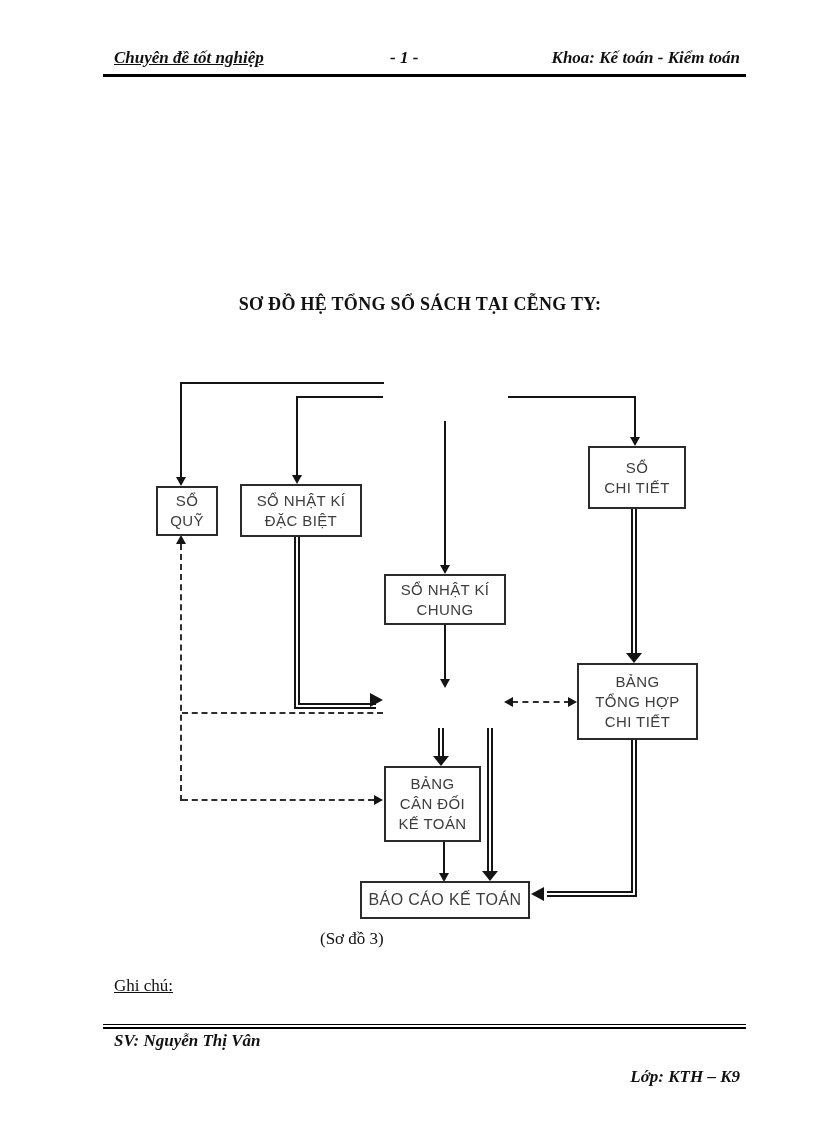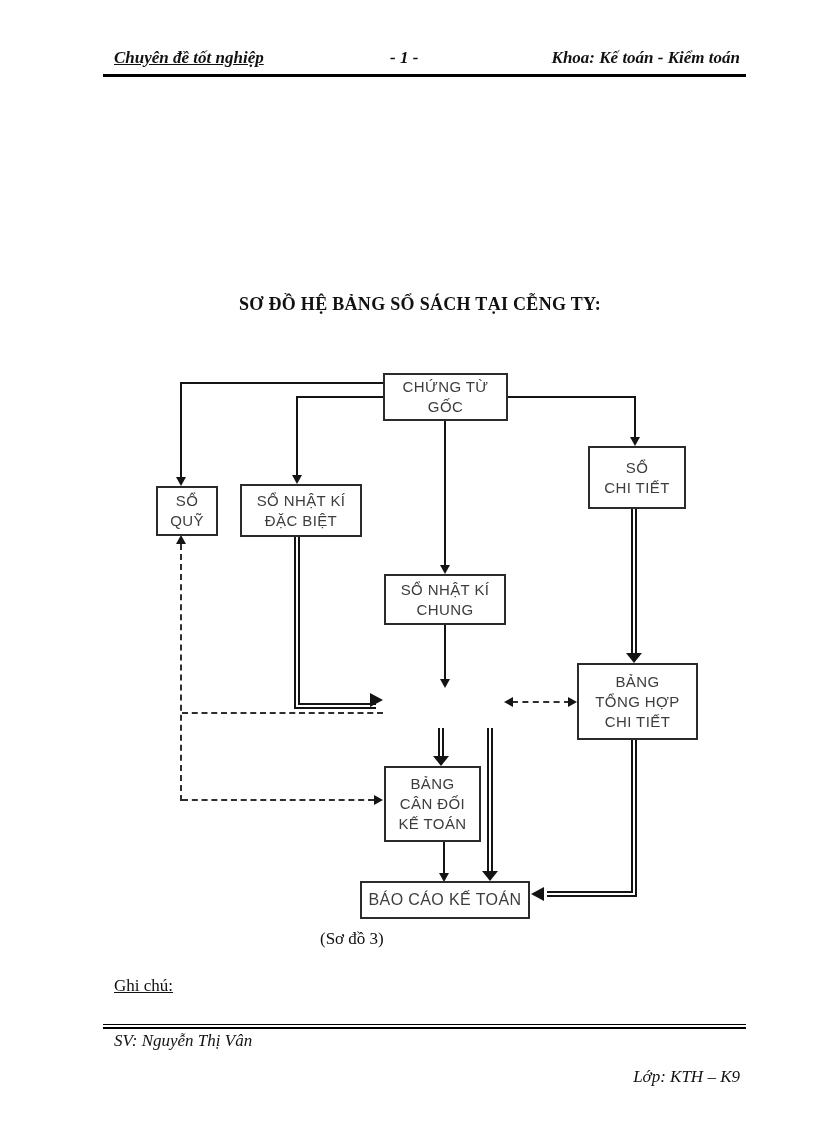--- a/index.html
+++ b/index.html
@@ -5,21 +5,21 @@
   html,body{margin:0;padding:0;background:#e8e8e8;}
   .page{
     position:relative;width:816px;height:1123px;background:#ffffff;
     margin:0 auto;overflow:hidden;
     font-family:"Liberation Serif", serif;color:#111;
   }
   
   .hdr-txt{position:absolute;top:48px;font-size:17px;font-weight:bold;font-style:italic;white-space:nowrap;}
   .hdr-rule{position:absolute;left:103px;width:643px;top:74px;height:0;border-top:3px solid #000;}
   .ftr-rule{position:absolute;left:103px;width:643px;top:1024px;height:2px;border-top:1px solid #000;border-bottom:2px solid #000;}
-  .ftr-txt{position:absolute;top:1031px;font-size:17px;font-weight:normal;font-style:italic;white-space:nowrap;}
+  .ftr-txt{position:absolute;top:1031px;font-size:17px;font-weight:bold;font-style:italic;white-space:nowrap;}
   
   .sec-head{position:absolute;left:140px;top:240px;font-size:17px;font-weight:bold;white-space:nowrap;}
   .dia-title{position:absolute;left:140px;top:294px;width:560px;text-align:center;font-size:18px;font-weight:bold;white-space:nowrap;letter-spacing:.3px;}
   .caption{position:absolute;left:320px;top:929px;width:220px;text-align:left;font-size:17px;}
   .note{position:absolute;left:114px;top:976px;font-size:17px;text-decoration:underline;}
   
   .box{
     position:absolute;background:#fff;border:2px solid #2b2b2b;
     display:flex;flex-direction:column;align-items:center;justify-content:center;
     font-family:"Liberation Sans", sans-serif;font-size:15px;line-height:20px;
@@ -43,21 +43,21 @@
 </head>
 <body>
 
 <div class="page">
 
   <div class="hdr-txt" style="left:114px;text-decoration:underline;">Chuyên đề tốt nghiệp</div>
   <div class="hdr-txt" style="left:390px;">- 1 -</div>
   <div class="hdr-txt" style="right:76px;">Khoa: Kế toán - Kiểm toán</div>
   <div class="hdr-rule"></div>
 
-  <div class="dia-title">SƠ ĐỒ HỆ BẢNG SỔ SÁCH TẠI CỄNG TY:</div>
+  <div class="dia-title">SƠ ĐỒ HỆ TỔNG SỔ SÁCH TẠI CỄNG TY:</div>
 
   <div class="ln" style="left:180px;top:382px;width:204px;height:2px;"></div>
   <div class="ln" style="left:180px;top:382px;width:2px;height:95px;"></div>
   <div class="ar ar-down-sm" style="left:176px;top:477px;"></div>
 
   <div class="ln" style="left:296px;top:396px;width:87px;height:2px;"></div>
   <div class="ln" style="left:296px;top:396px;width:2px;height:79px;"></div>
   <div class="ar ar-down-sm" style="left:292px;top:475px;"></div>
 
   <div class="ln" style="left:508px;top:396px;width:128px;height:2px;"></div>
@@ -91,24 +91,20 @@
 
   <div class="dbl-L-left" style="left:547px;top:740px;width:84px;height:151px;"></div>
   <div class="ar ar-left-lg" style="left:531px;top:887px;"></div>
 
   <div class="dash-v" style="left:180px;top:544px;height:257px;"></div>
   <div class="ar ar-up-sm" style="left:176px;top:535px;"></div>
   <div class="dash-h" style="left:182px;top:712px;width:201px;"></div>
   <div class="dash-h" style="left:182px;top:799px;width:192px;"></div>
   <div class="ar ar-right-sm" style="left:374px;top:795px;"></div>
 
-  <div class="box" style="left:383px;top:373px;width:121px;height:44px;">
-    <div>CHỨNG TỪ</div>
-    <div>GỐC</div>
-  </div>
 
   <div class="box" style="left:156px;top:486px;width:58px;height:46px;">
     <div>SỔ</div>
     <div>QUỸ</div>
   </div>
 
   <div class="box" style="left:240px;top:484px;width:118px;height:49px;">
     <div>SỔ NHẬT KÍ</div>
     <div>ĐẶC BIỆT</div>
   </div>

